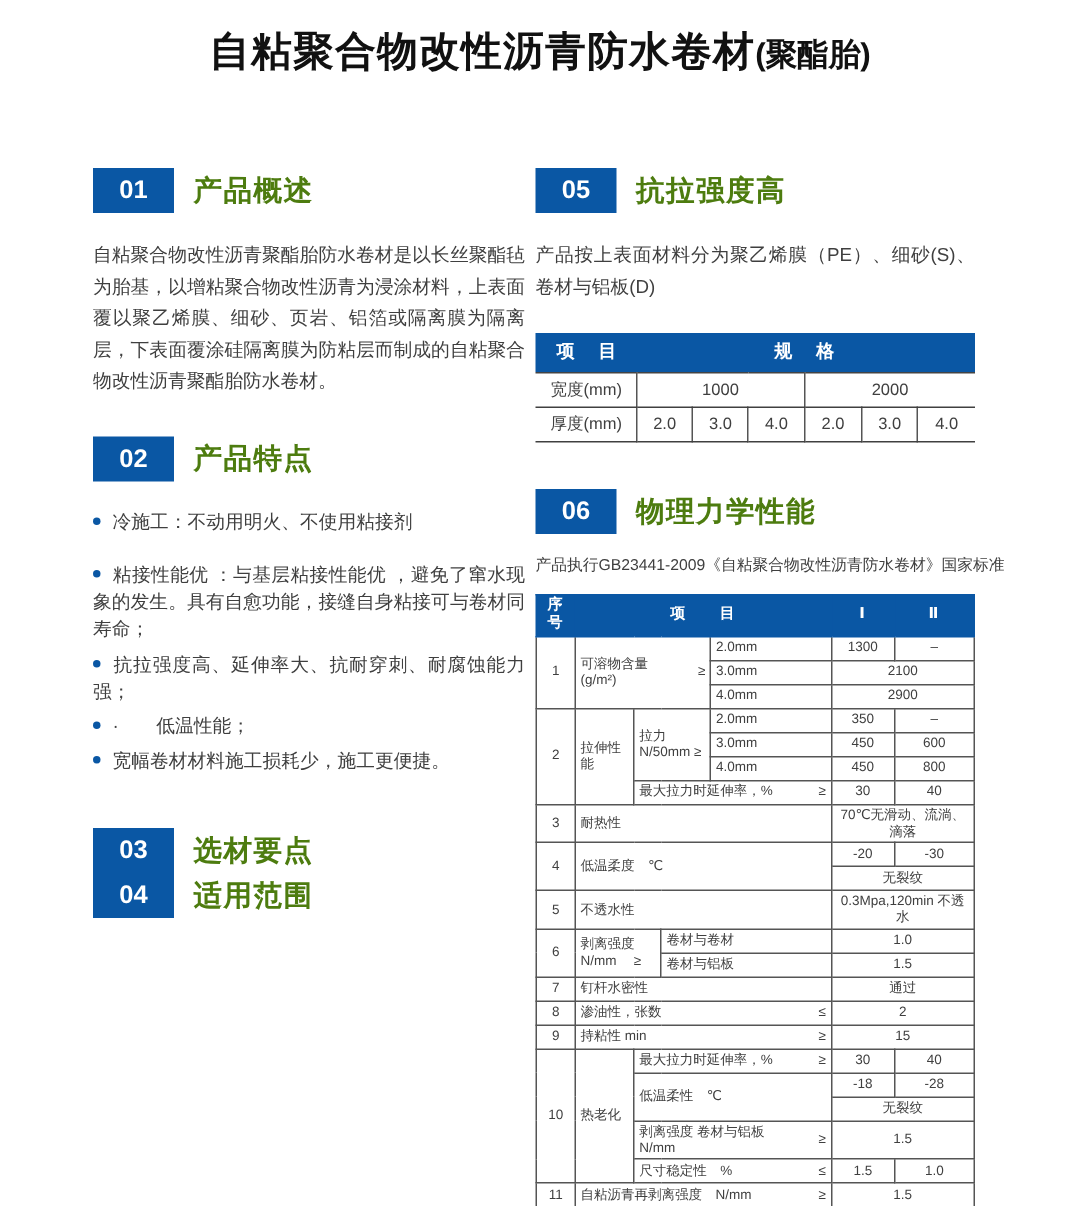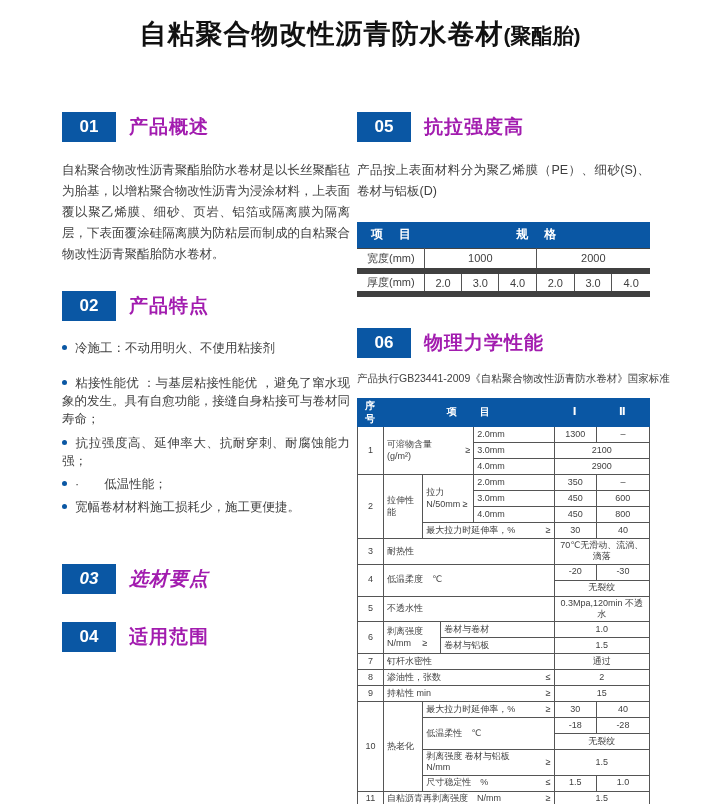--- a/index.html
+++ b/index.html
@@ -19,44 +19,44 @@
   .col { position:absolute; top:112px; }
   .col-left  { left:62px;  width:288px; }
   .col-right { left:357px; width:293px; }
 
   .sec-head { display:flex; align-items:center; }
   .sec-num {
     width:54px; height:30px; background:#0a57a4; color:#fff;
     font-weight:bold; font-size:17px; display:flex; align-items:center; justify-content:center;
     flex:0 0 auto;
   }
-  .sec-title { color:#a21caf; font-size:19px; font-weight:bold; margin-left:13px; letter-spacing:1px; }
+  .sec-title { color:#4d7c0f; font-size:19px; font-weight:bold; margin-left:13px; letter-spacing:1px; }
 
   .body-text { font-size:12.5px; line-height:1.68; color:#3f3f3f; text-align:justify; }
   .mt-para { margin-top:18px; }
 
   .bullet { font-size:12.5px; line-height:1.45; color:#3f3f3f; margin-top:5px; text-align:justify; }
   .bullet .dot {
     display:inline-block; width:5px; height:5px; border-radius:50%;
     background:#0a57a4; margin-right:8px; vertical-align:2px;
   }
   .gap-after { margin-bottom:17px; }
 
   .sec02 { margin-top:26px; }
-  .sec03 { margin-top:48px;font-style:italic; }
-  .sec04 { margin-top:28px; }
+  .sec03 { margin-top:36px; }
+  .sec04 { }
   .sec06 { margin-top:31px; }
 
   .s03-text p { margin-top:0; }
   .s03-text { margin-top:16px; font-size:12.5px; line-height:1.5; }
 
   
   table { border-collapse:collapse; width:293px; table-layout:fixed; }
   .spec { margin-top:20px; }
-  .spec td, .spec th { border-top:1px solid #444; border-bottom:6px solid #404040; }
+  .spec td, .spec th { border-top:1px solid #444; border-bottom:1px solid #404040; }
   .spec th {
     background:#0a57a4; color:#fff; font-size:12px; font-weight:bold;
     height:26px; border:none; letter-spacing:2px;
   }
   .spec th.h-item { text-align:left; padding-left:14px; }
   .spec td {
     height:23px; font-size:11px; text-align:center; color:#3f3f3f;
     border-left:1px solid #555; border-right:1px solid #555;
   }
   .spec td:first-child { border-left:none; text-align:left; padding-left:10px; }

